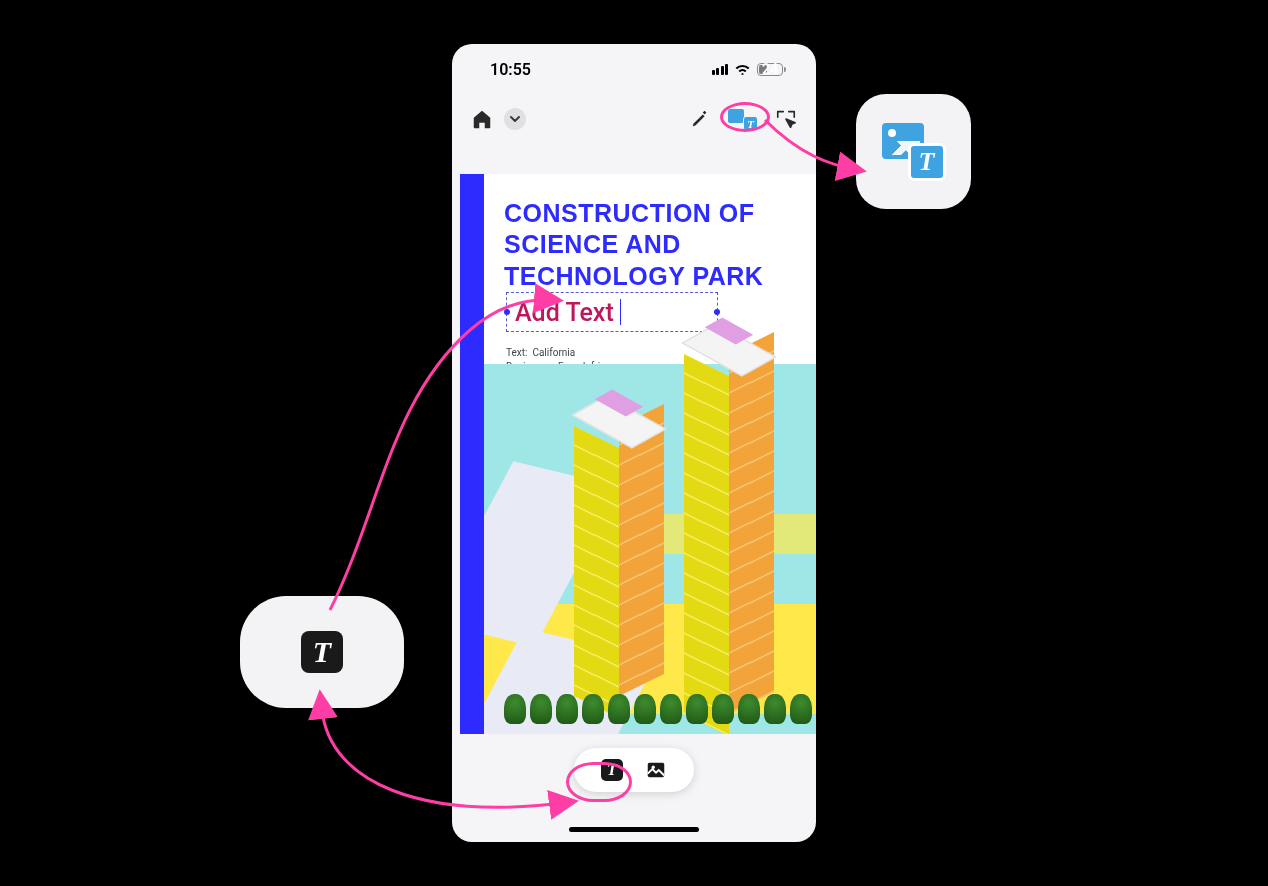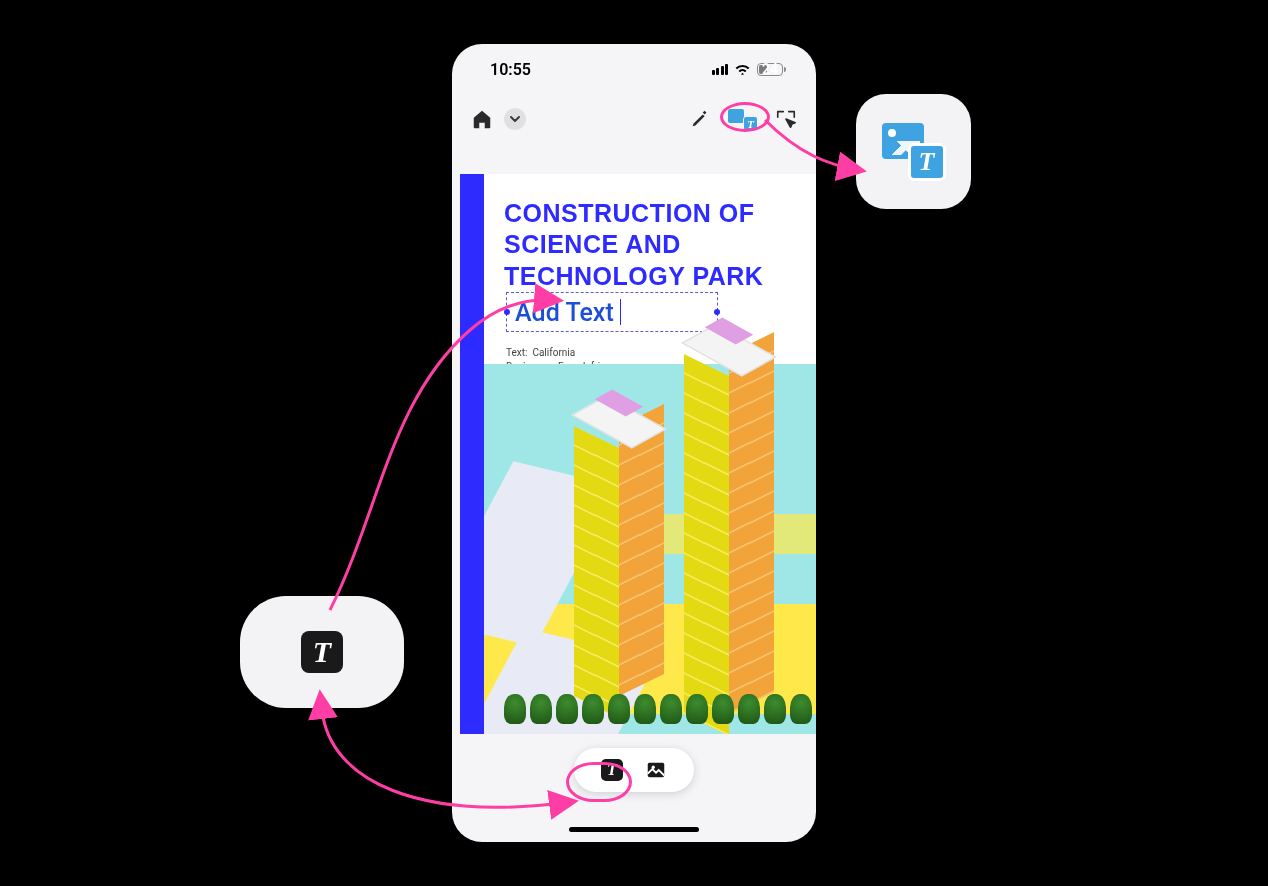--- a/index.html
+++ b/index.html
@@ -13,21 +13,21 @@
   }
 
   
   .phone {
     position: absolute;
     left: 452px;
     top: 44px;
     width: 364px;
     height: 798px;
     background: #f5f5f7;
-    border-radius: 30px;
+    border-radius: 20px;
     overflow: hidden;
   }
 
   
   .status-bar {
     height: 50px;
     display: flex;
     align-items: center;
     justify-content: space-between;
     padding: 0 30px 0 38px;
@@ -137,21 +137,21 @@
   .add-text-box {
     position:absolute;
     left:22px; top:118px;
     width: 212px;
     height: 40px;
     border: 1px dashed #5a5ad0;
     display:flex; align-items:center;
     padding: 0 8px;
     font-size: 25px;
     font-weight: 500;
-    color:#1d4ed8;
+    color:#be185d;
   }
   .add-text-box .cursor {
     width:1.5px; height:26px; background:#2d2bff; margin-left:6px;
   }
   .add-text-box .handle {
     position:absolute;
     width:6px; height:6px; background:#2d2bff; border-radius:50%;
   }
   .add-text-box .handle.left { left:-3px; top:50%; transform:translateY(-50%); }
   .add-text-box .handle.right { right:-3px; top:50%; transform:translateY(-50%); }

